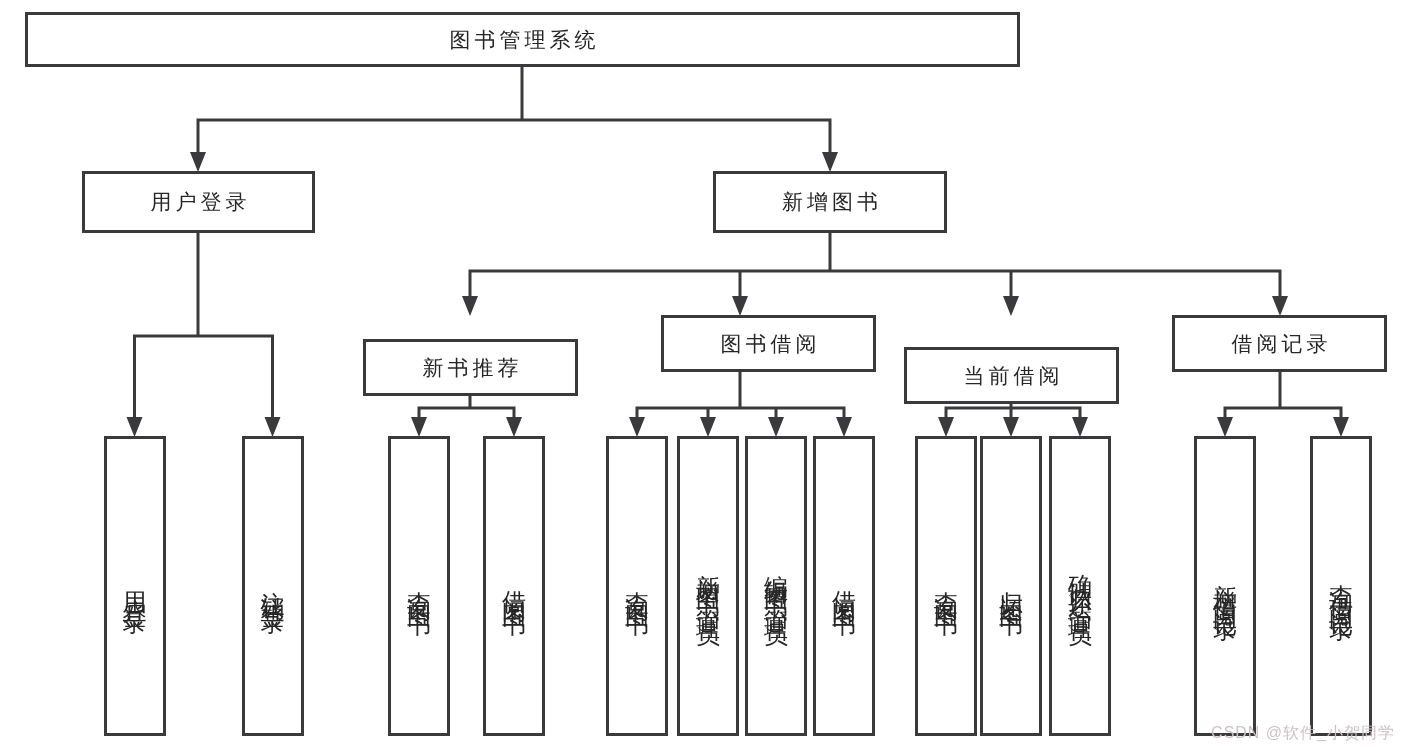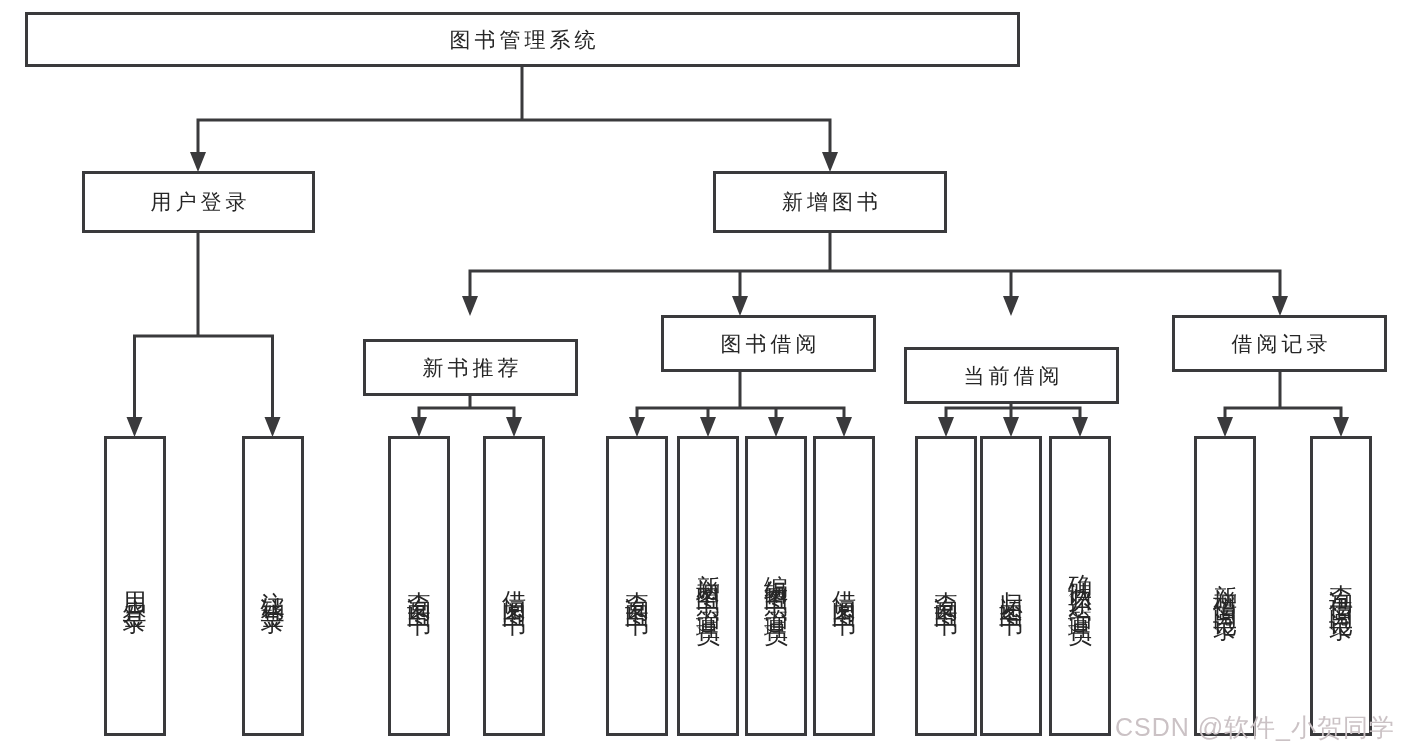--- a/index.html
+++ b/index.html
@@ -37,21 +37,21 @@
   .leaf {
     writing-mode: vertical-rl;
     font-size: 24px;
     letter-spacing: 7px;
     line-height: 1;
   }
   .watermark {
     position: absolute;
     right: 10px;
     bottom: 3px;
-    font-size: 25px;
+    font-size: 16px;
     letter-spacing: 1px;
     color: #cbc2c5;
     white-space: nowrap;
   }
 </style>
 </head>
 <body>
 
 <div class="stage">
 

